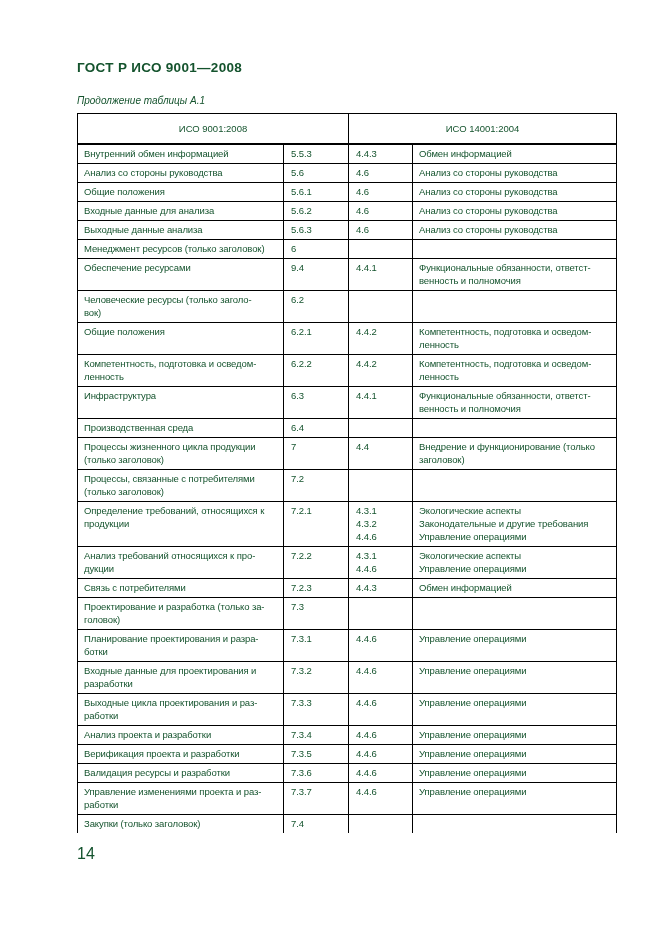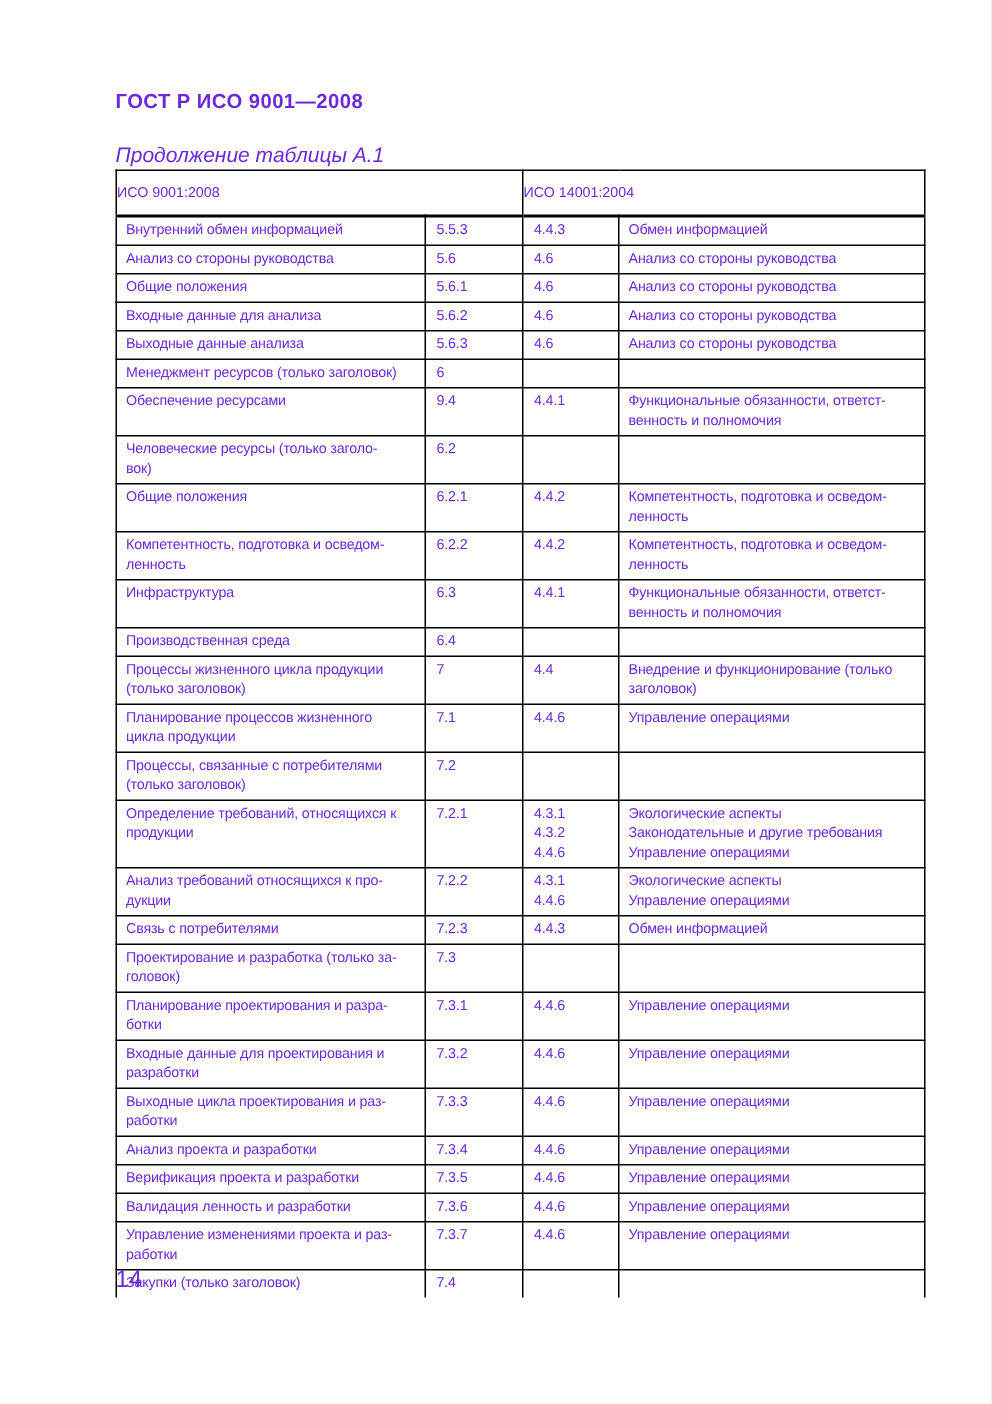--- a/index.html
+++ b/index.html
@@ -7,36 +7,36 @@
     padding: 0;
     background: #e8e8e8;
   }
   .page {
     position: relative;
     width: 661px;
     height: 936px;
     background: #ffffff;
     overflow: hidden;
     font-family: "Liberation Sans", sans-serif;
-    color: #6d28d9;
+    color: #14532d;
   }
   .doc-header {
     position: absolute;
     left: 77px;
     top: 60px;
     font-size: 13.5px;
     font-weight: bold;
     letter-spacing: 0.3px;
     white-space: nowrap;
   }
   .table-caption {
     position: absolute;
     left: 77px;
     top: 95px;
-    font-size: 14px;
+    font-size: 10px;
     font-style: italic;
     white-space: nowrap;
   }
   table.cmp {
     position: absolute;
     left: 77px;
     top: 113px;
     width: 539px;
     border-collapse: collapse;
     table-layout: fixed;
@@ -44,21 +44,21 @@
   table.cmp col.c1 { width: 206px; }
   table.cmp col.c2 { width: 65px; }
   table.cmp col.c3 { width: 64px; }
   table.cmp col.c4 { width: 204px; }
   table.cmp th {
     border: 1px solid #000;
     border-bottom: 2px solid #000;
     height: 29px;
     font-size: 9.5px;
     font-weight: normal;
-    text-align: left;
+    text-align: center;
     vertical-align: middle;
     padding: 0;
   }
   table.cmp td {
     border: 1px solid #000;
     font-size: 9.5px;
     line-height: 13px;
     letter-spacing: -0.1px;
     padding: 2px 4px 3px 6px;
     vertical-align: top;
@@ -177,27 +177,20 @@
   </tr>
         <tr>
     <td class="c1">Процессы жизненного цикла продукции
 (только заголовок)</td>
     <td class="c2">7</td>
     <td class="c3">4.4</td>
     <td class="c4">Внедрение и функционирование (только
 заголовок)</td>
   </tr>
         <tr>
-    <td class="c1">Планирование процессов жизненного
-цикла продукции</td>
-    <td class="c2">7.1</td>
-    <td class="c3">4.4.6</td>
-    <td class="c4">Управление операциями</td>
-  </tr>
-        <tr>
     <td class="c1">Процессы, связанные с потребителями
 (только заголовок)</td>
     <td class="c2">7.2</td>
     <td class="c3"></td>
     <td class="c4"></td>
   </tr>
         <tr>
     <td class="c1">Определение требований, относящихся к
 продукции</td>
     <td class="c2">7.2.1</td>
@@ -257,21 +250,21 @@
     <td class="c3">4.4.6</td>
     <td class="c4">Управление операциями</td>
   </tr>
         <tr>
     <td class="c1">Верификация проекта и разработки</td>
     <td class="c2">7.3.5</td>
     <td class="c3">4.4.6</td>
     <td class="c4">Управление операциями</td>
   </tr>
         <tr>
-    <td class="c1">Валидация ленность и разработки</td>
+    <td class="c1">Валидация ресурсы и разработки</td>
     <td class="c2">7.3.6</td>
     <td class="c3">4.4.6</td>
     <td class="c4">Управление операциями</td>
   </tr>
         <tr>
     <td class="c1">Управление изменениями проекта и раз-
 работки</td>
     <td class="c2">7.3.7</td>
     <td class="c3">4.4.6</td>
     <td class="c4">Управление операциями</td>

